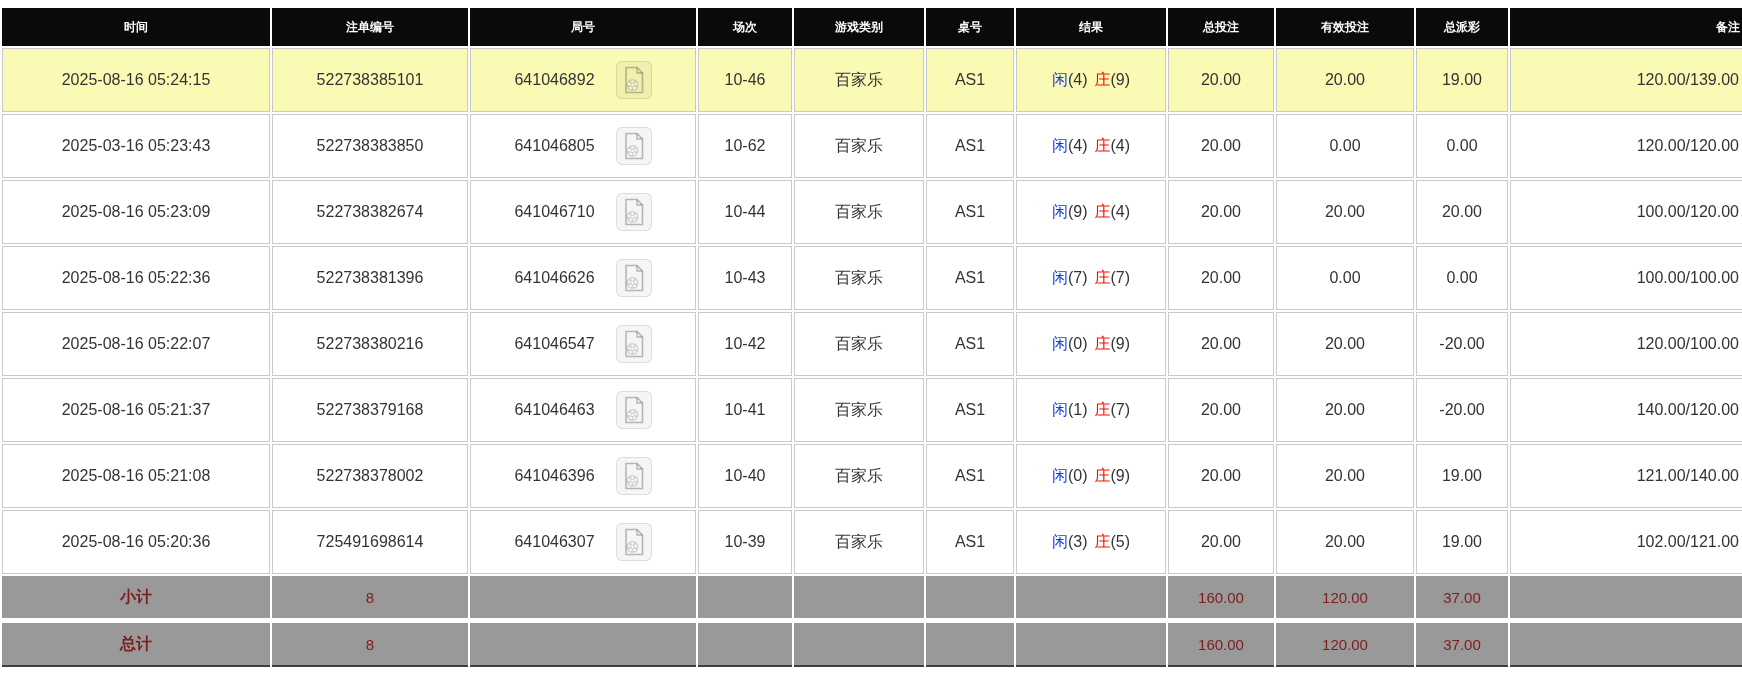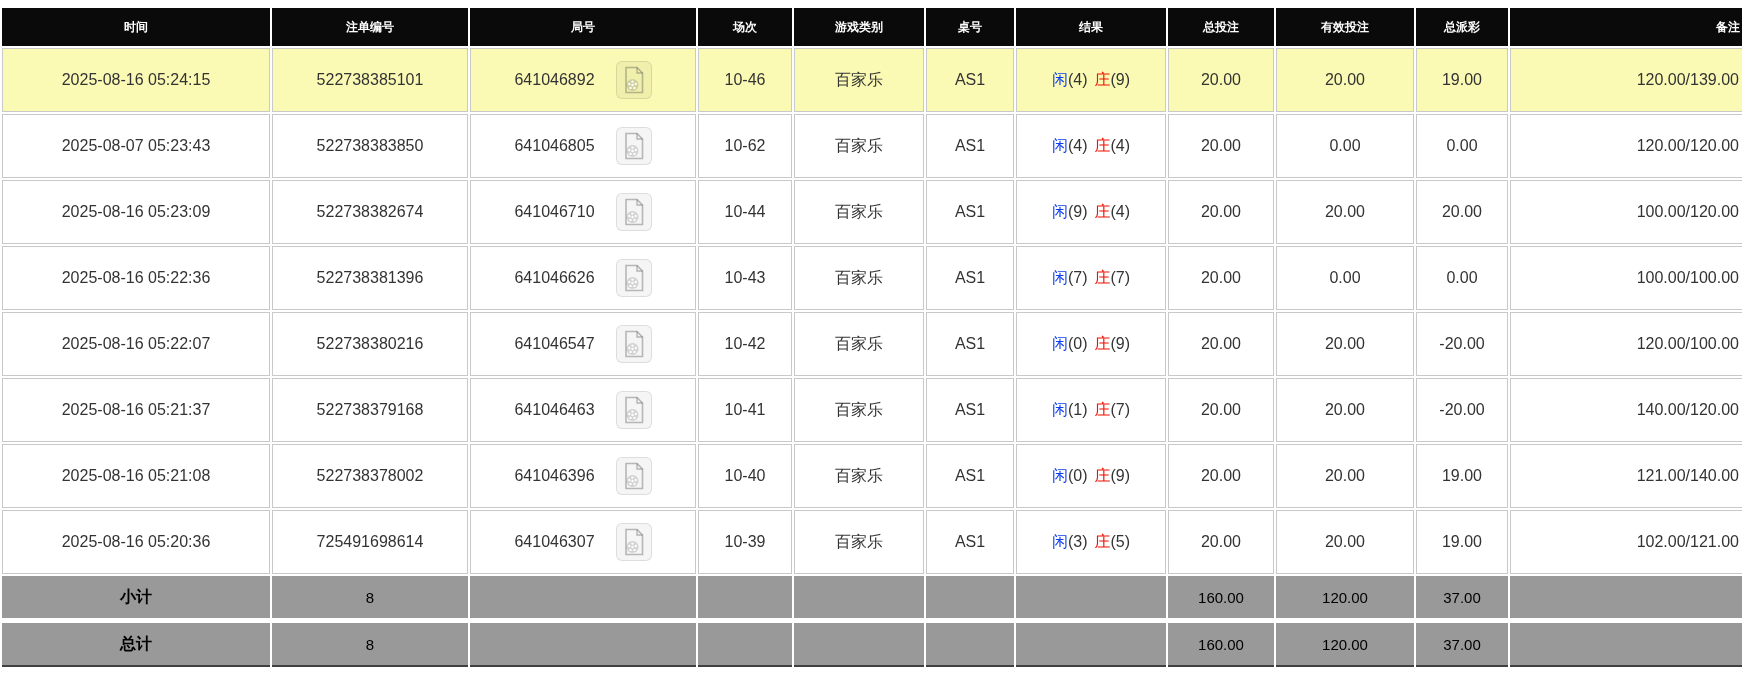--- a/index.html
+++ b/index.html
@@ -44,21 +44,21 @@
     text-align:center;
     vertical-align:middle;
     padding:0 4px;
     overflow:hidden;
     white-space:nowrap;
   }
   tr.hl td.d{background:var(--highlight);}
   th.remark, td.remark{text-align:right;padding-right:24px;}
   td.sum{
     background:var(--summary-bg);
-    color:#000000;
+    color:#7f1d1d;
     height:42px;
     font-size:15px;
     text-align:center;
     vertical-align:middle;
     padding:0;
   }
   td.sum.lab{font-weight:bold;font-size:16px;}
   tr.total td.sum{border-top:3px solid #ffffff;border-bottom:2px solid #404040;height:47px;}
   .blue{color:var(--bet-blue);}
   .neg{color:var(--negative-red);}
@@ -136,21 +136,21 @@
       <td class="d">百家乐</td>
       <td class="d">AS1</td>
       <td class="d"><span class="player">闲</span><span>(4)</span><span class="banker">庄</span><span>(9)</span></td>
       <td class="d blue">20.00</td>
       <td class="d">20.00</td>
       <td class="d">19.00</td>
       <td class="d remark">120.00/139.00</td>
     </tr>
 
     <tr>
-      <td class="d">2025-08-07 05:23:43</td>
+      <td class="d">2025-03-16 05:23:43</td>
       <td class="d">522738383850</td>
       <td class="d">
         <div class="round-wrap">
           <span>641046805</span>
           <button class="video-btn">
               <svg width="24" height="28" viewBox="0 0 24 28">
                 <path d="M4 1.5h11l5.5 5.5v19.5H4z" fill="none" stroke="currentColor" stroke-width="1.6"></path>
                 <path d="M15 1.5V7h5.5" fill="none" stroke="currentColor" stroke-width="1.4"></path>
                 <circle cx="10.5" cy="19" r="6" fill="currentColor" opacity="0.55"></circle>
                 <circle cx="10.5" cy="19" r="1.2" fill="#fff"></circle>

